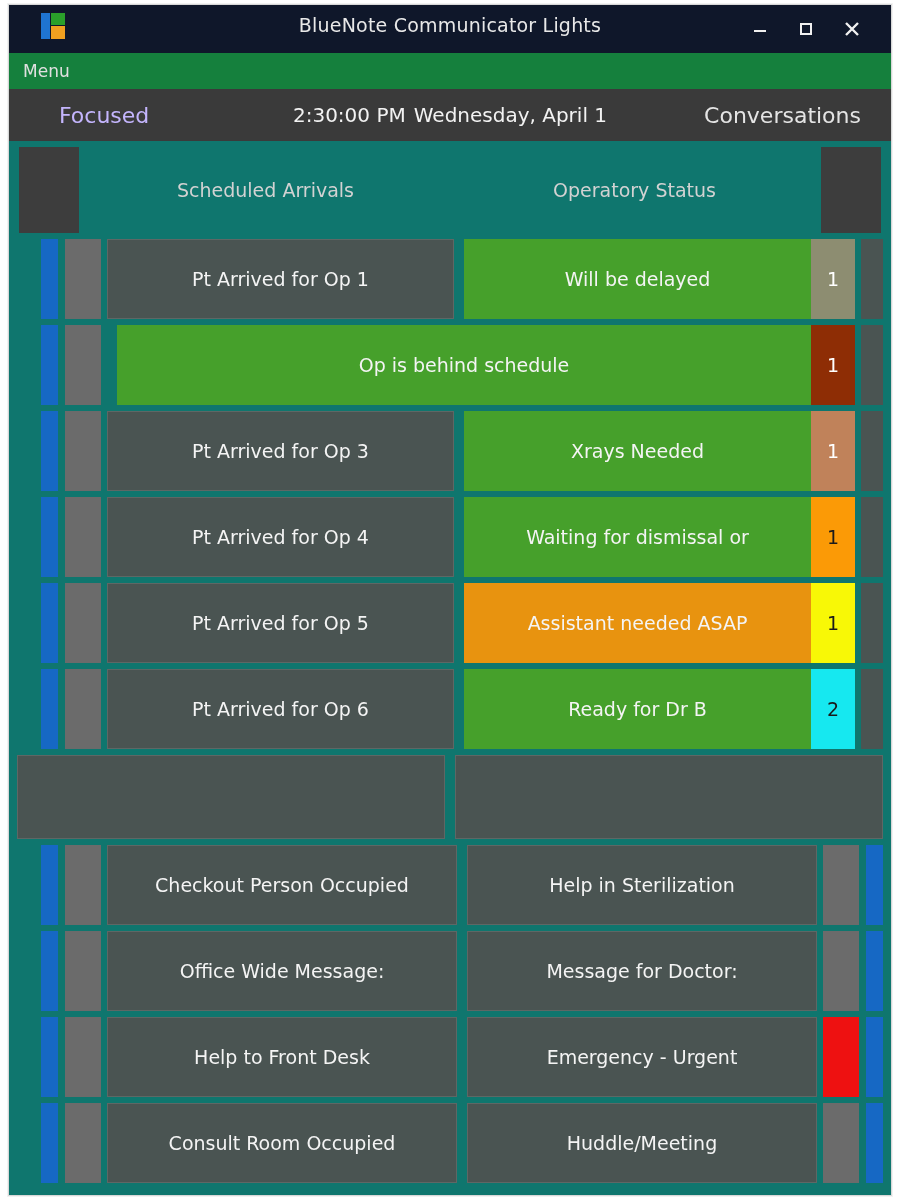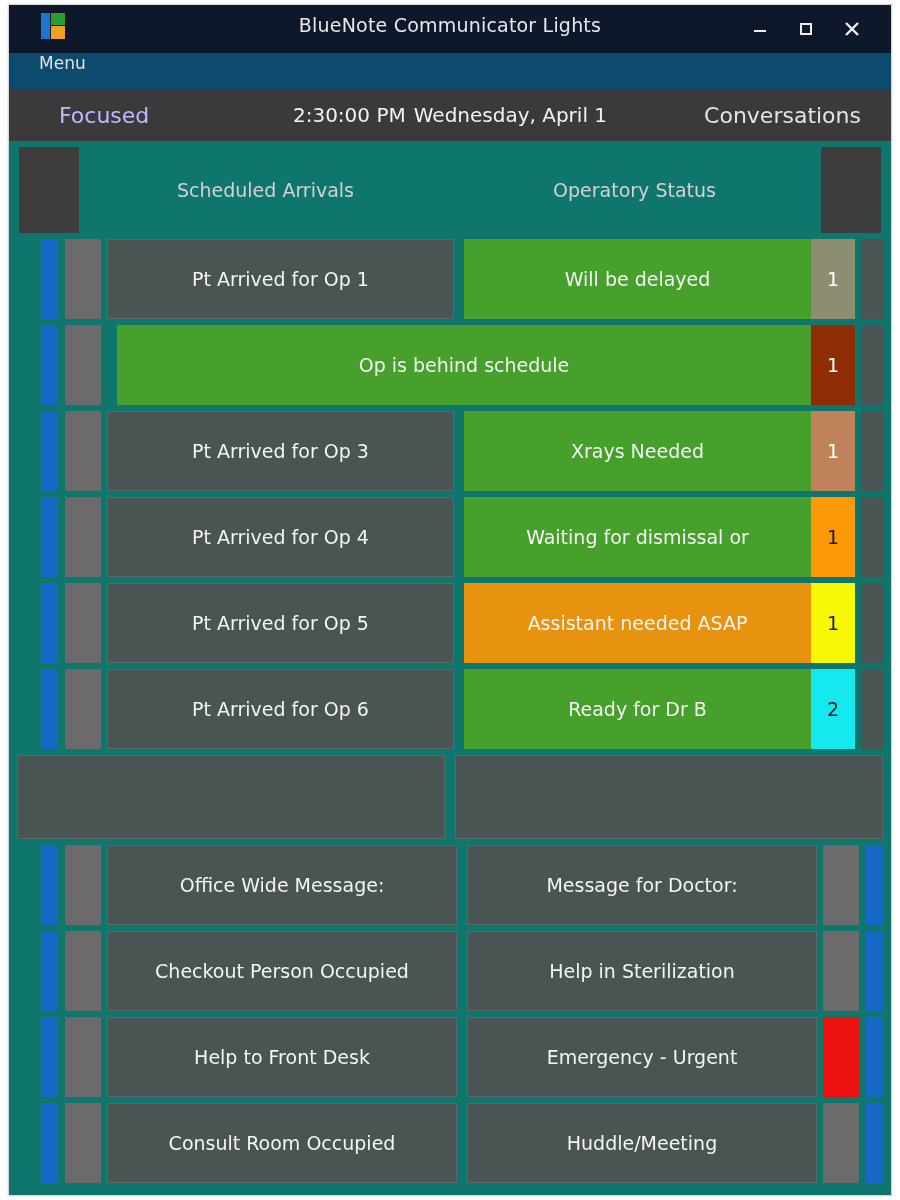--- a/index.html
+++ b/index.html
@@ -86,23 +86,24 @@
     align-items: center;
     justify-content: center;
     color: #f0f0f0;
   }
   .win-btn svg { display: block; }
 
   
   .menubar {
     flex: 0 0 36px;
     height: 36px;
-    background: #0c4a6e;
-    display: flex;
-    padding-left: 30px;
+    background: #15803d;
+    display: flex;
+    align-items: center;
+    padding-left: 14px;
     box-sizing: border-box;
   }
   .menubar .menu-item {
     color: #e0e0e0;
     font-size: 17px;
   }
 
   
   .statusbar {
     flex: 0 0 52px;
@@ -344,38 +345,38 @@
     <div class="blank-row">
       <div class="blank-panel"></div>
       <div class="gap"></div>
       <div class="blank-panel"></div>
     </div>
 
     <div id="msg-rows">
         <div class="row">
           <div class="bar-blue"></div>
           <div class="chip"></div>
+          <div class="btn">Checkout Person Occupied</div>
+          <div class="gap"></div>
+          <div class="btn">Help in Sterilization</div>
+          <div class="chip right" style="background: rgb(107, 107, 107);"></div>
+          <div class="bar-blue right"></div>
+        </div>
+        <div class="row">
+          <div class="bar-blue"></div>
+          <div class="chip"></div>
           <div class="btn">Office Wide Message:</div>
           <div class="gap"></div>
           <div class="btn">Message for Doctor:</div>
           <div class="chip right" style="background: rgb(107, 107, 107);"></div>
           <div class="bar-blue right"></div>
         </div>
         <div class="row">
           <div class="bar-blue"></div>
           <div class="chip"></div>
-          <div class="btn">Checkout Person Occupied</div>
-          <div class="gap"></div>
-          <div class="btn">Help in Sterilization</div>
-          <div class="chip right" style="background: rgb(107, 107, 107);"></div>
-          <div class="bar-blue right"></div>
-        </div>
-        <div class="row">
-          <div class="bar-blue"></div>
-          <div class="chip"></div>
           <div class="btn">Help to Front Desk</div>
           <div class="gap"></div>
           <div class="btn">Emergency - Urgent</div>
           <div class="chip right" style="background: rgb(238, 17, 17);"></div>
           <div class="bar-blue right"></div>
         </div>
         <div class="row">
           <div class="bar-blue"></div>
           <div class="chip"></div>
           <div class="btn">Consult Room Occupied</div>

